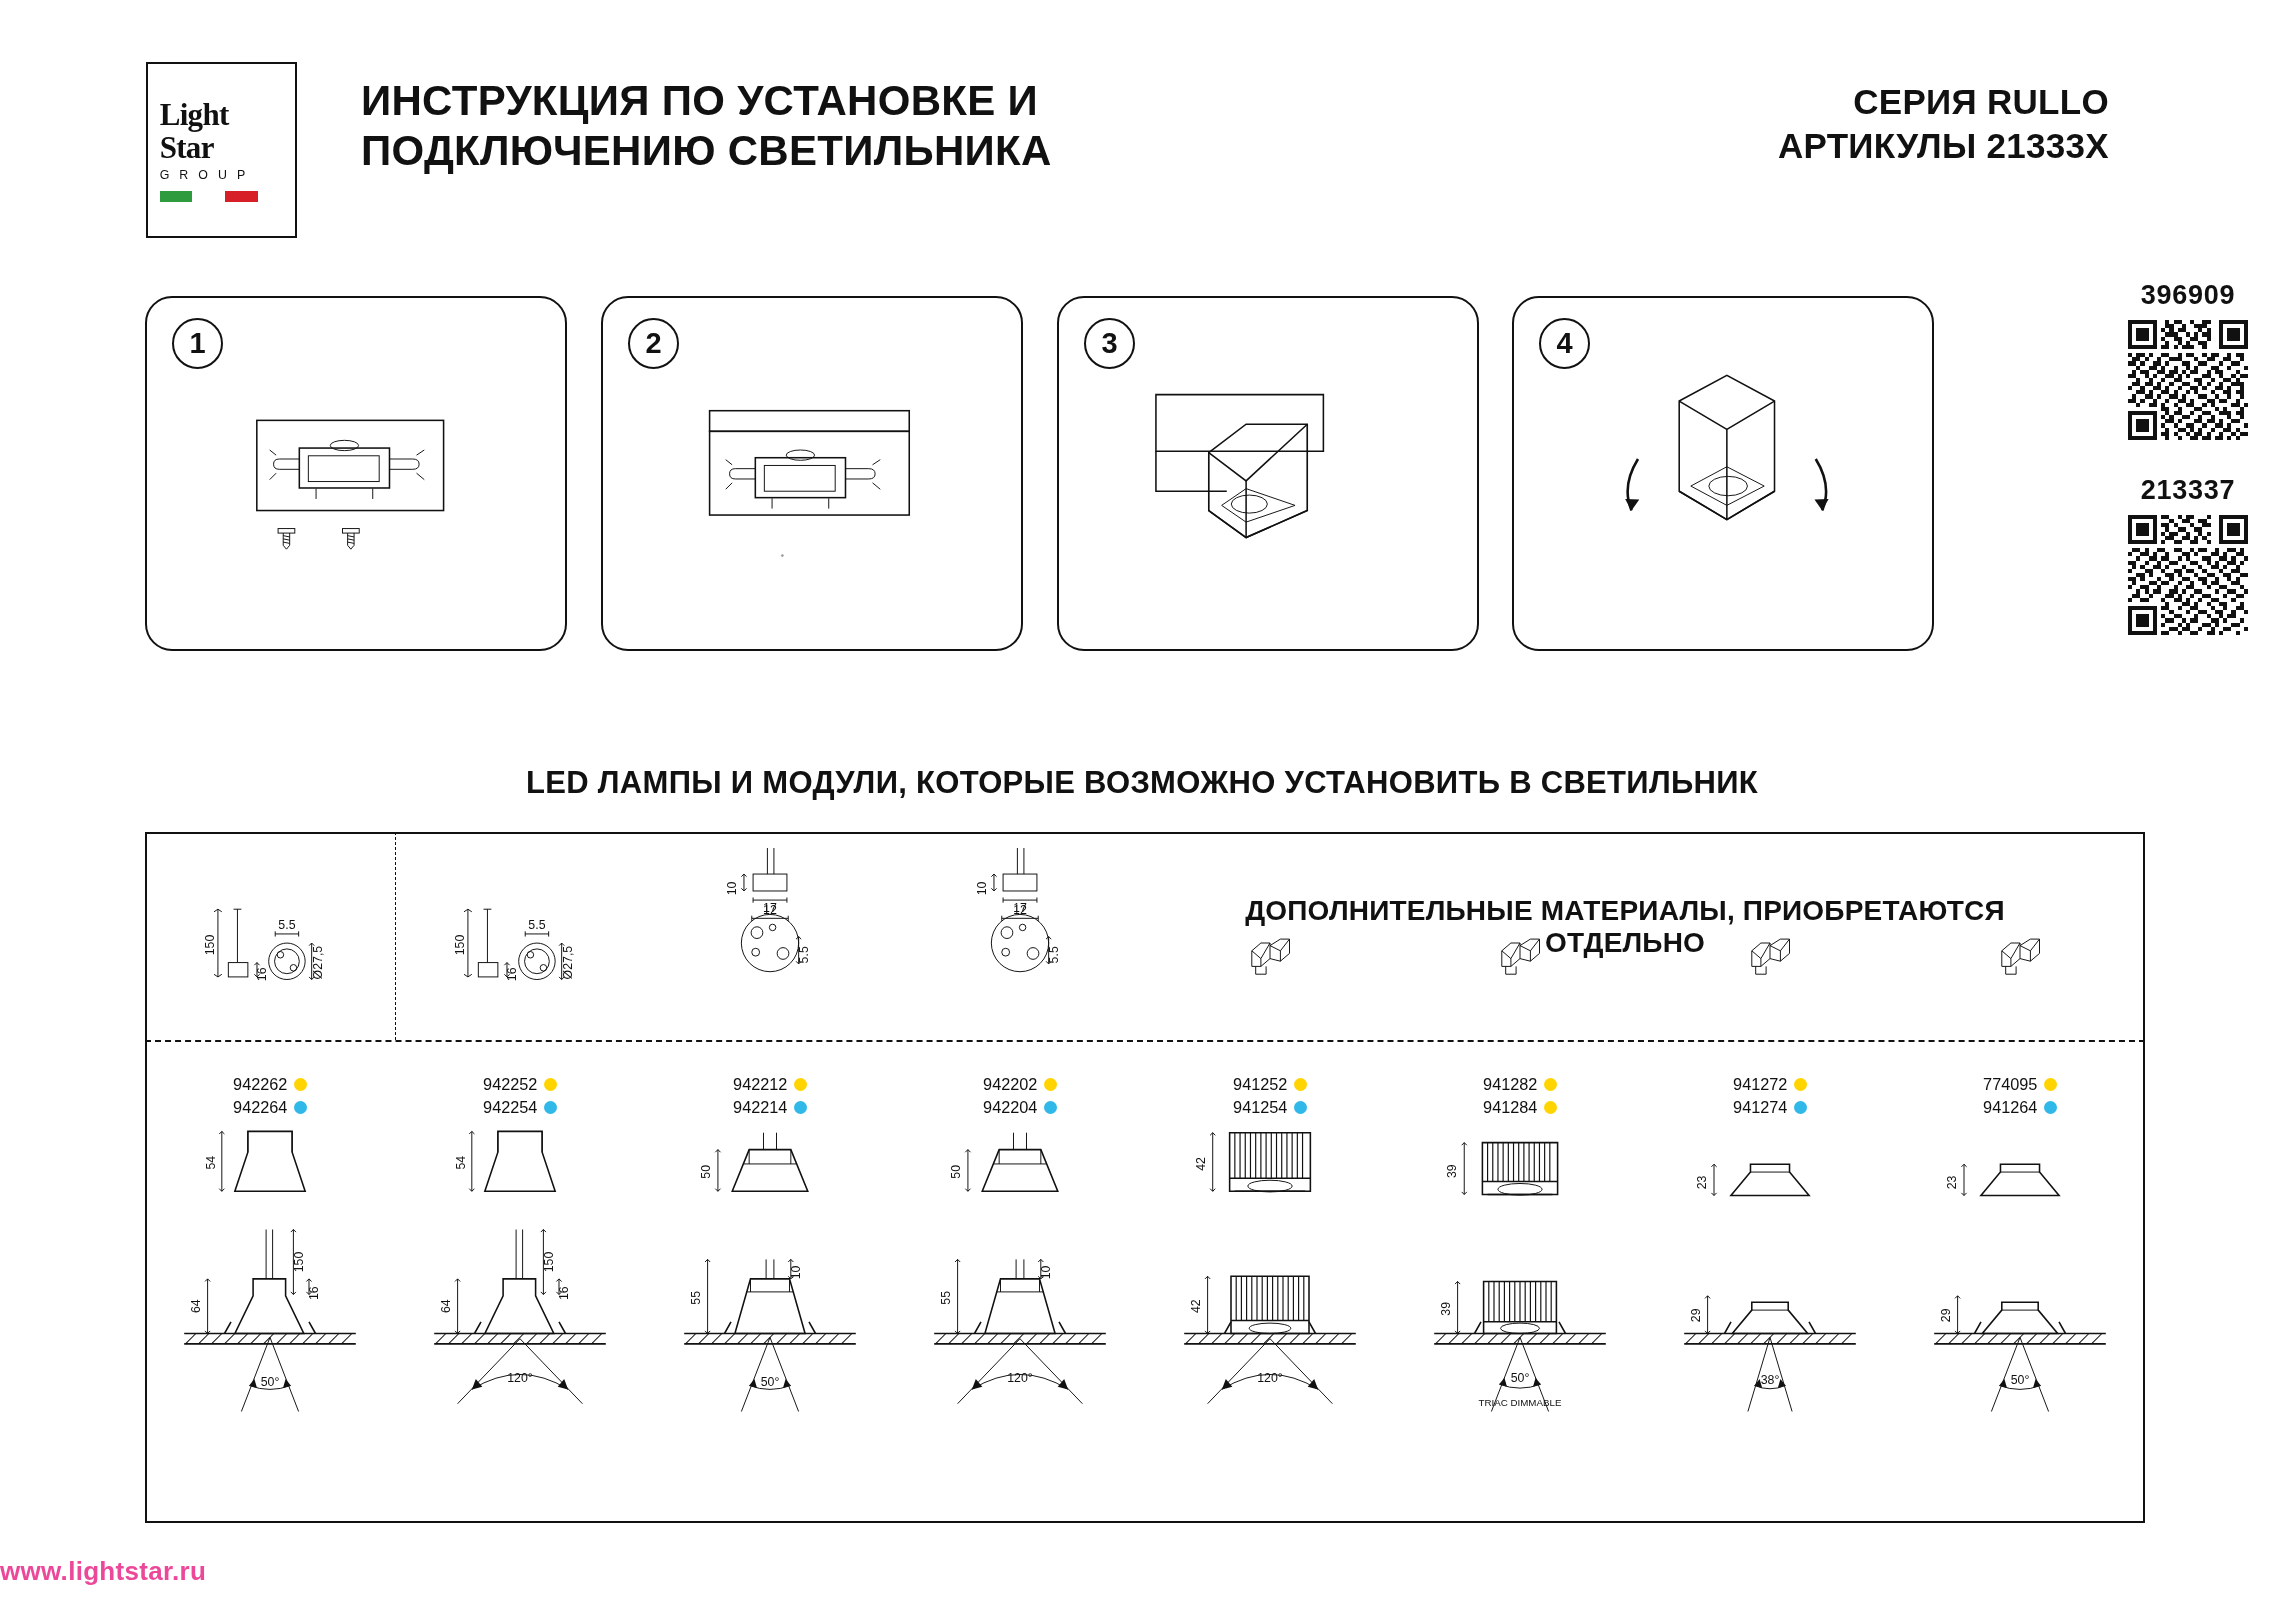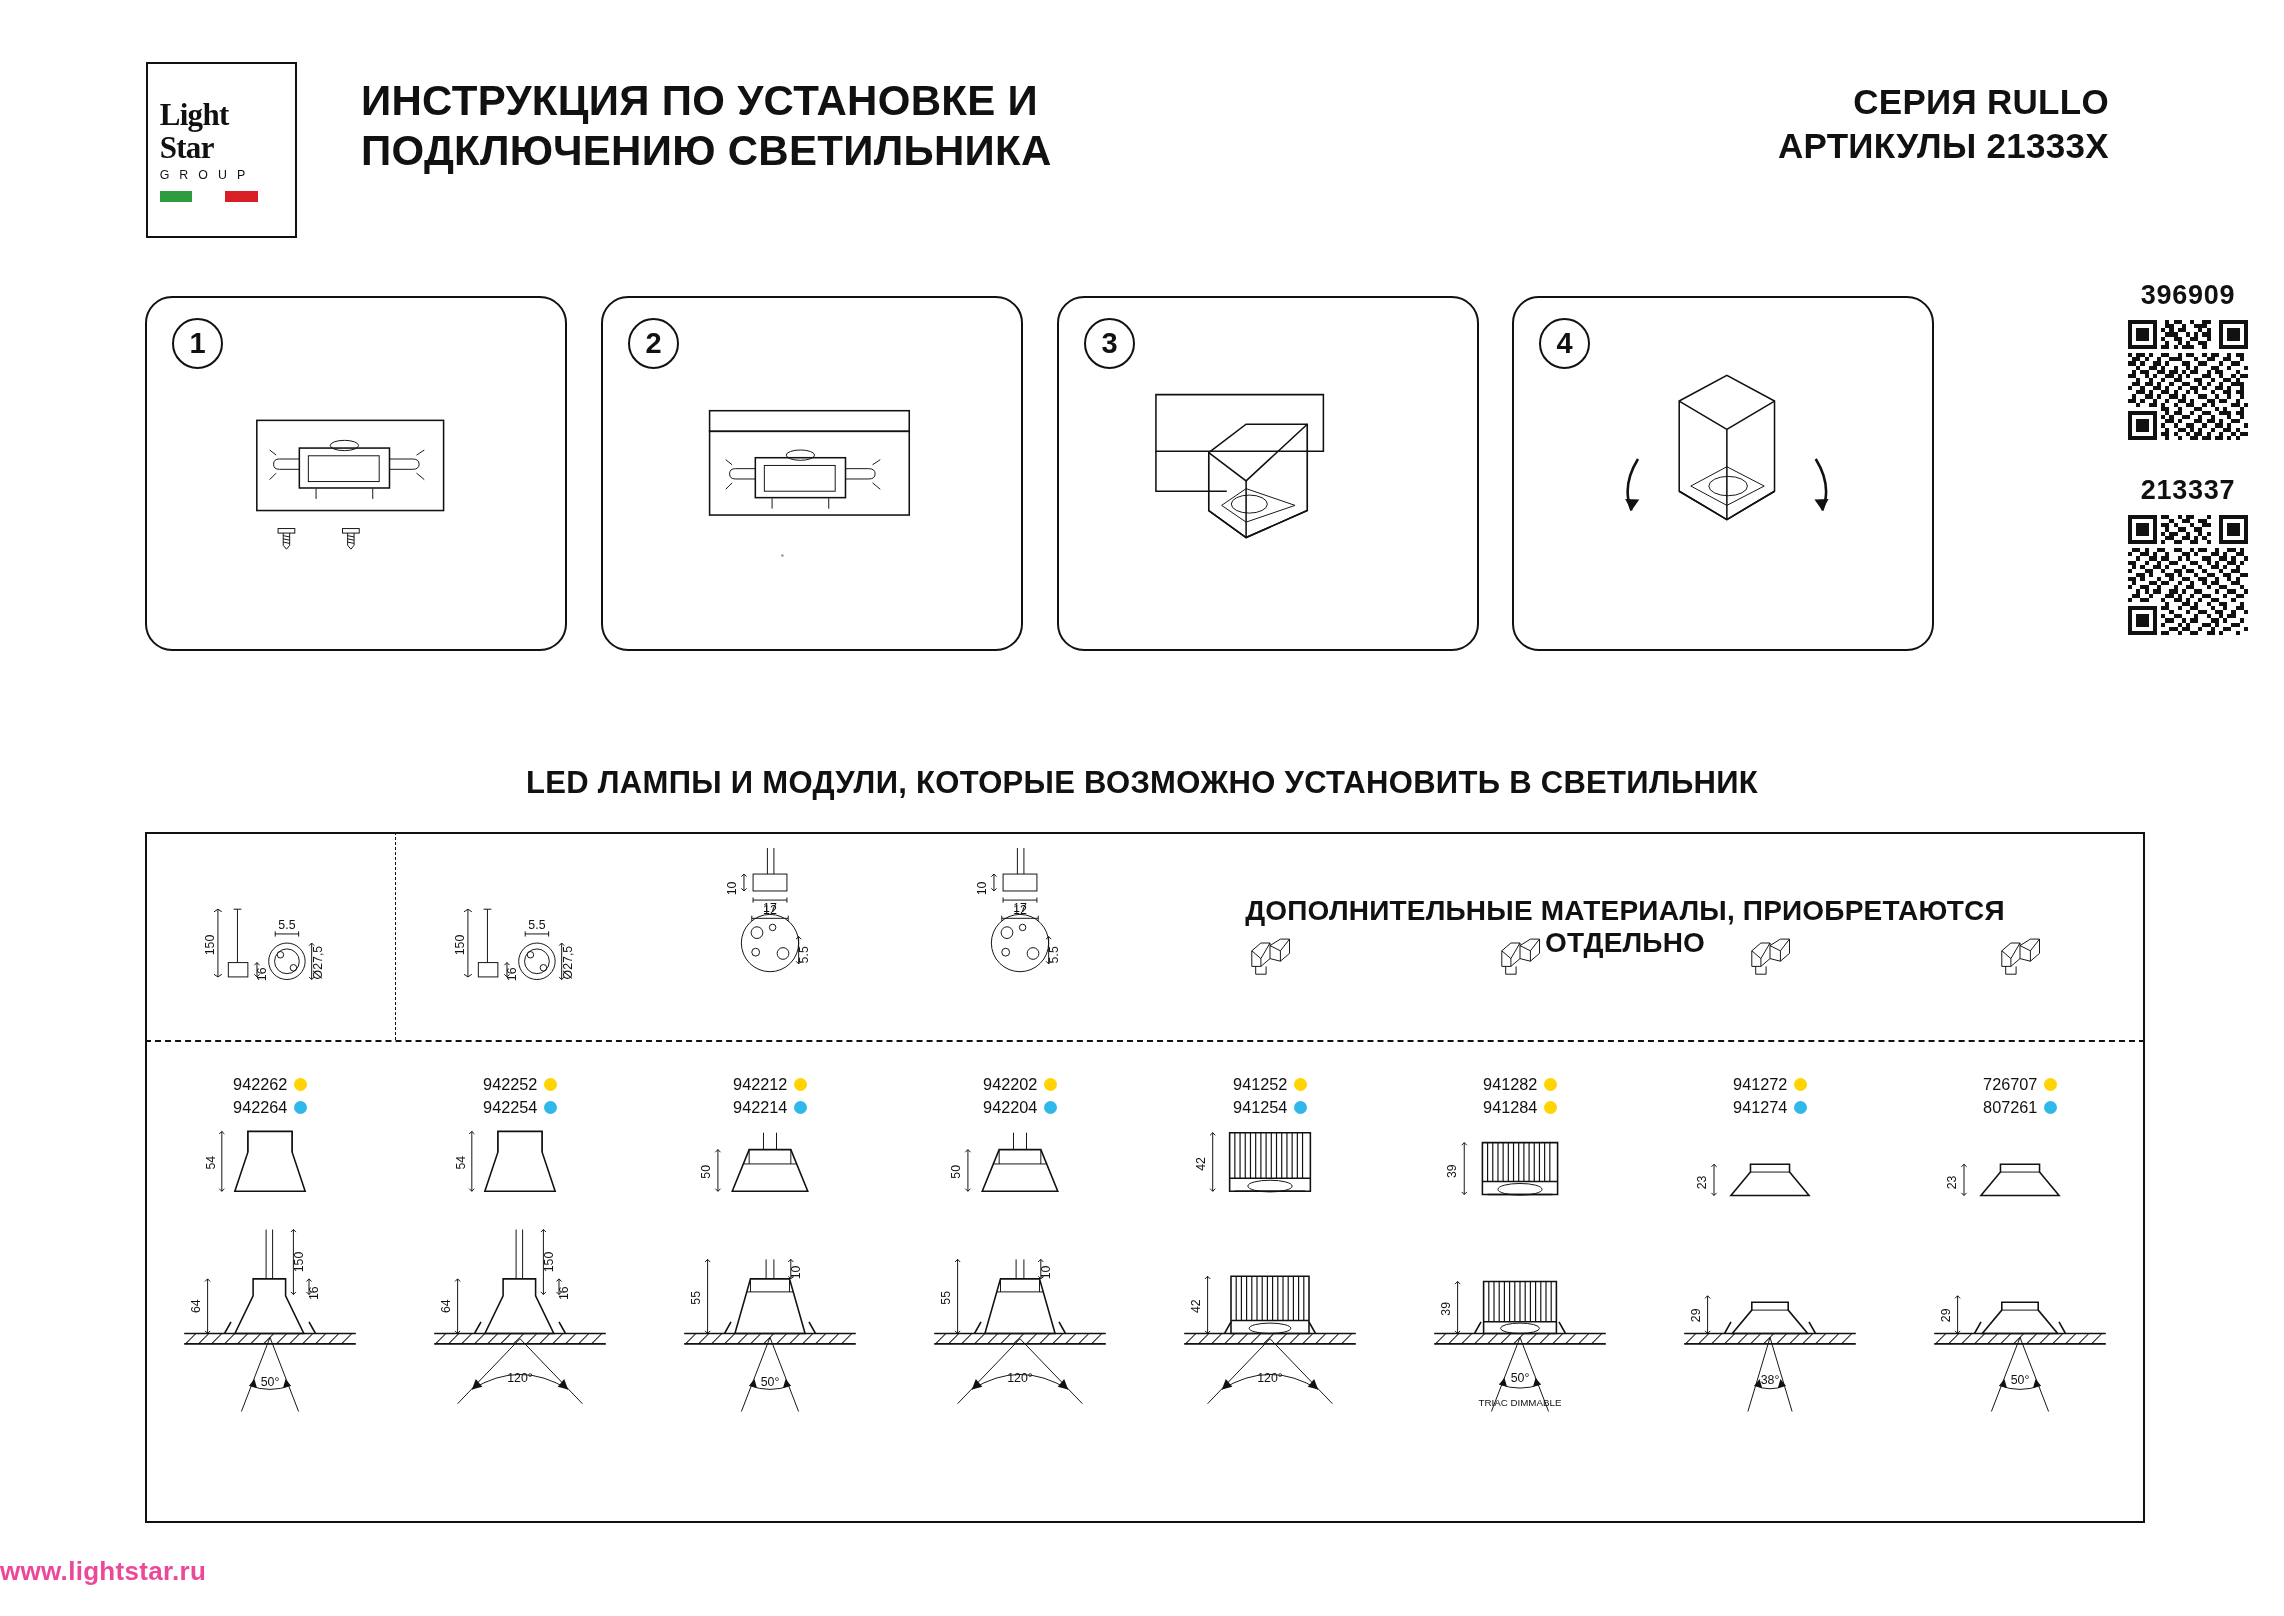--- a/index.html
+++ b/index.html
@@ -1378,25 +1378,25 @@
         <path class="ln-thin" d="M0 22 L14 10 L28 10 L28 34 L14 46 L0 46 Z" fill="#fff"></path>
         <path class="ln-thin" d="M0 22 L14 34 L28 10 M14 34 L14 46"></path>
         <path class="ln-thin" d="M28 14 L44 4 L58 4 L58 26 L44 38 L28 34" fill="#fff"></path>
         <path class="ln-thin" d="M28 14 L44 22 L58 4 M44 22 L44 38"></path>
         <path class="ln-thin" d="M6 46 L6 58 L22 58 L22 46" fill="#fff"></path>
       </g>
     </svg>
 
     <div class="codes">
       <div class="code-row">
-          <span>726707</span>
+          <span>774095</span>
           <i class="dot" style="background:#ffd400"></i>
         </div>
       <div class="code-row">
-          <span>807261</span>
+          <span>941264</span>
           <i class="dot" style="background:#2fb8e8"></i>
         </div>
     </div>
 
     <svg class="lamp-art" style="top:306px;" height="72" viewBox="0 0 384 110">
       <path class="ln" d="M162 40 L222 40 L222 52 L252 88 L132 88 L162 52 Z" fill="#fff"></path>
       <path class="ln-thin" d="M162 52 L222 52"></path>
       <path class="ln-thin" d="M106 40 L106 88 M102 44 L106 40 L110 44 M102 84 L106 88 L110 84"></path>
       <text class="dimtxt" x="94" y="68" transform="rotate(-90 94 68)" text-anchor="middle">23</text>
     </svg>

